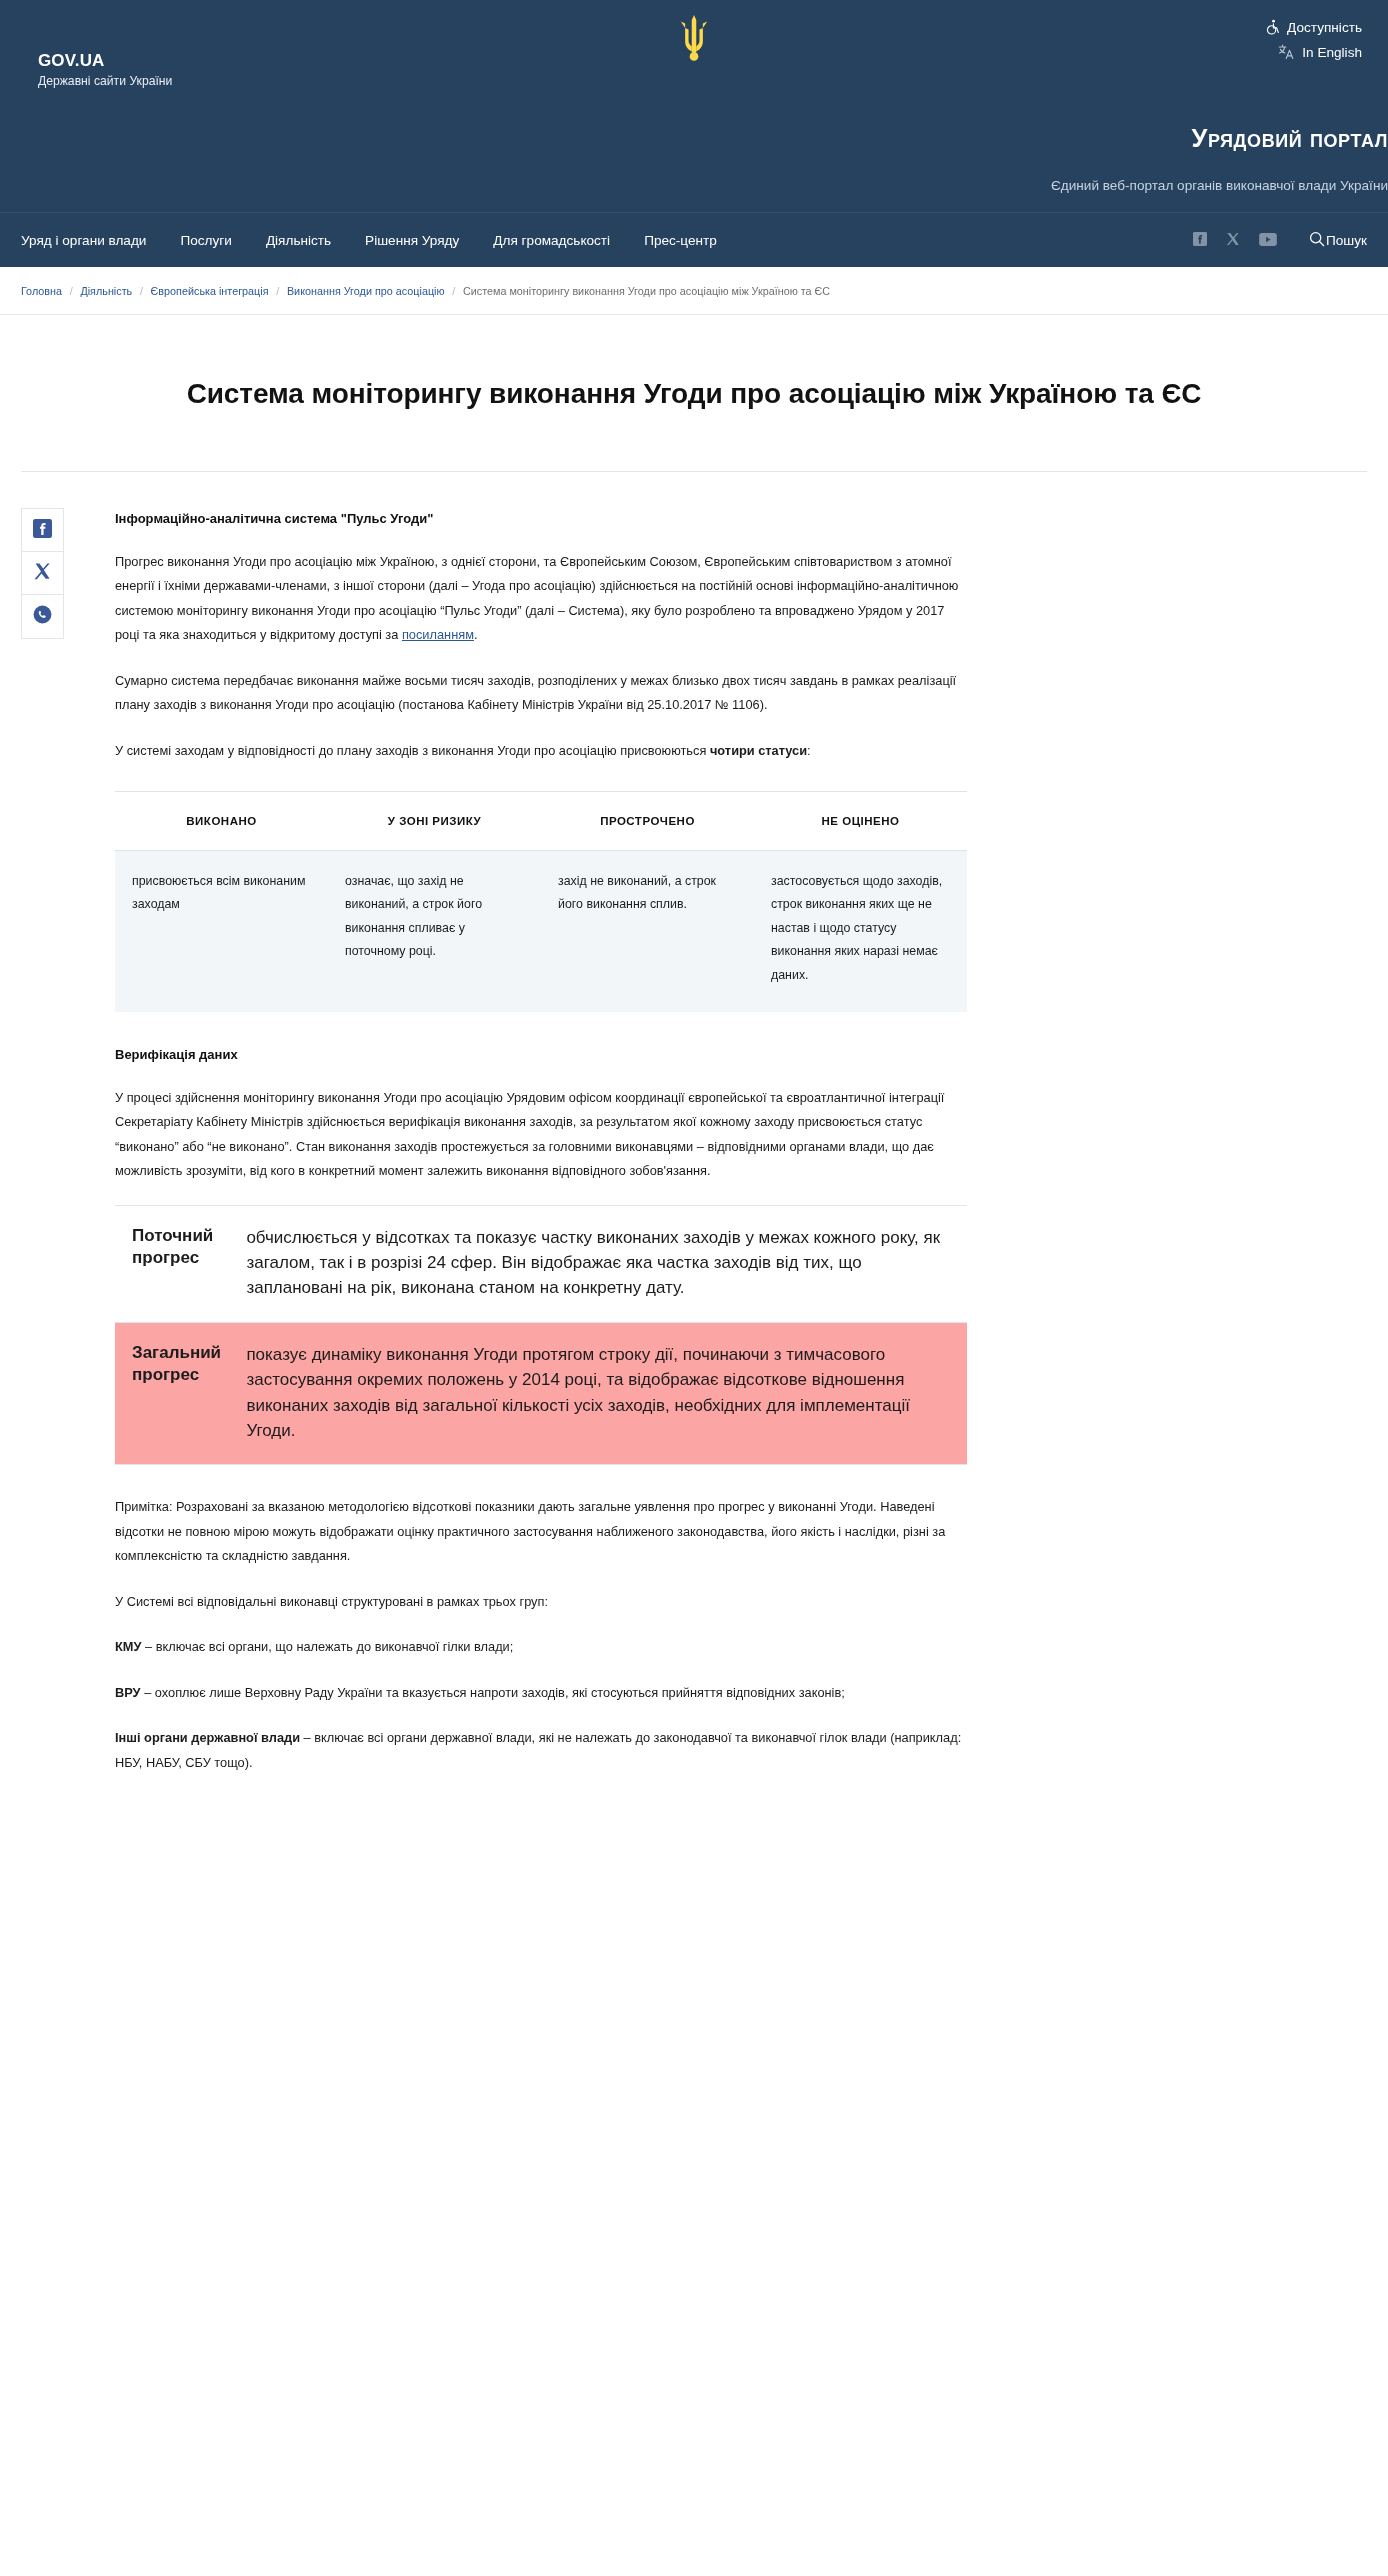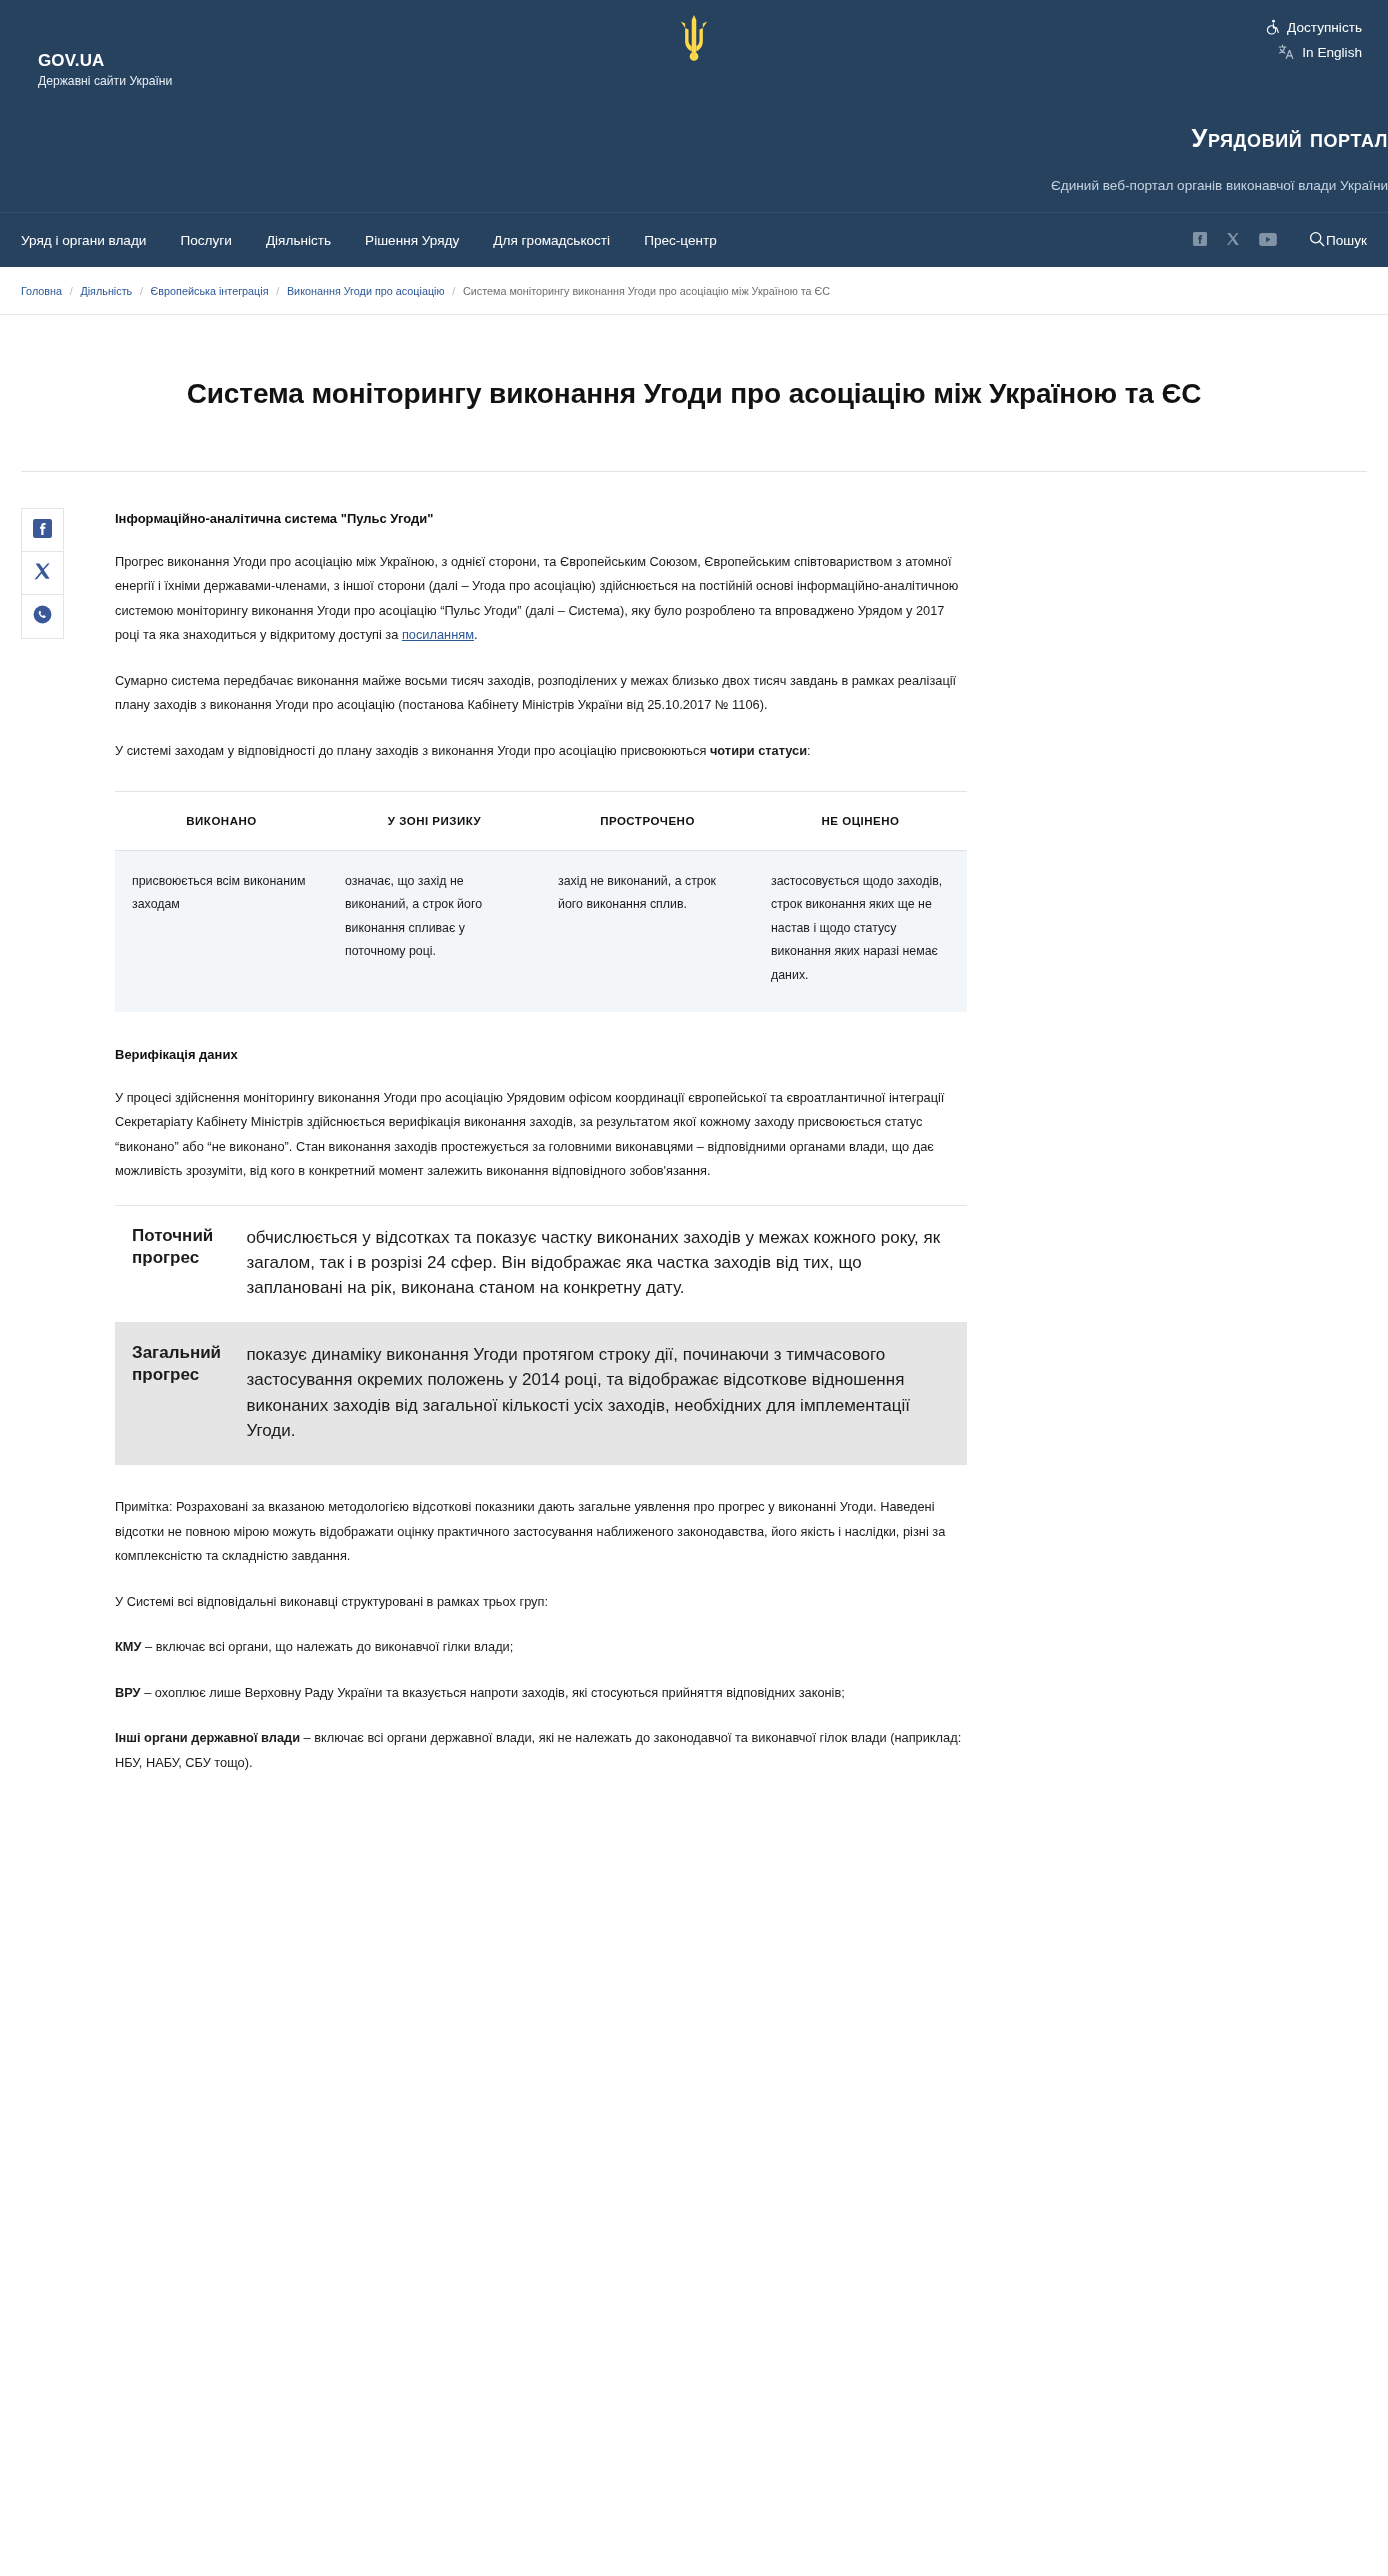--- a/index.html
+++ b/index.html
@@ -236,21 +236,21 @@
     color: #1c1c1c;
   }
 
   
   .progress-table {
     width: 100%;
     border-collapse: collapse;
     margin: 21px 0 30px 0;
     table-layout: fixed;
   }
-  .progress-table tr.alt td { background: #e5e5e5; }
+  .progress-table tr.alt td { background: #fca5a5; }
   .progress-table td {
     border-top: 0.9px solid #e1e5e9;
     border-bottom: 0.9px solid #e1e5e9;
     vertical-align: top;
     padding: 19px 9.4px 21px 9.4px;
     font-size: 17px;
     line-height: 25.4px;
   }
   .progress-table td.pt-label {
     width: 122px;

